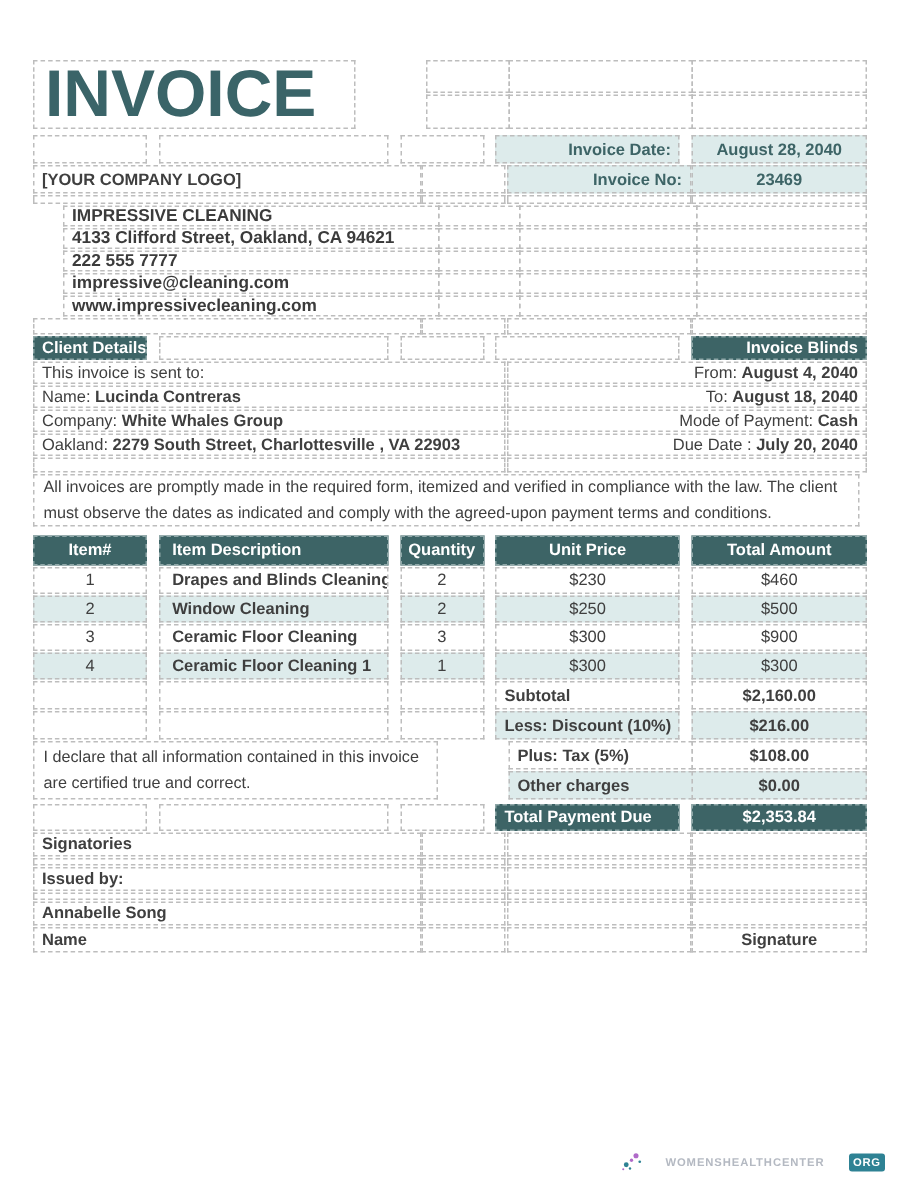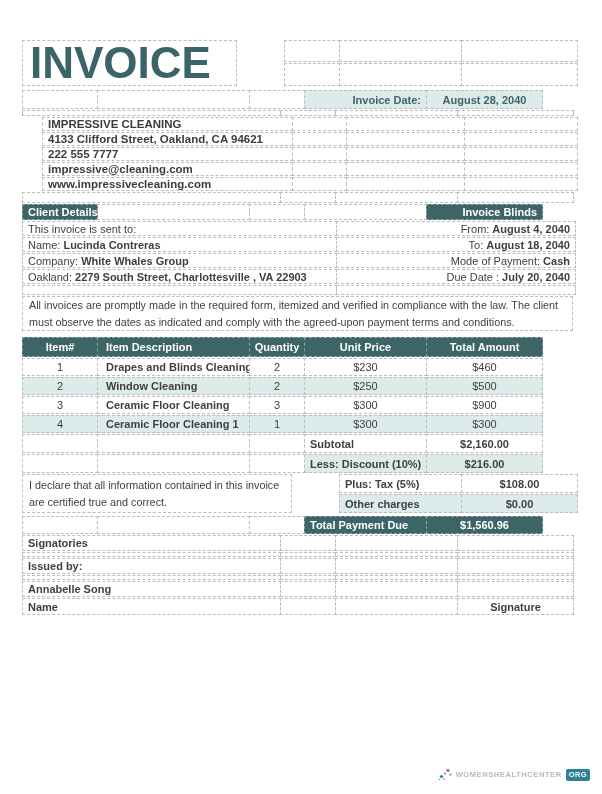--- a/index.html
+++ b/index.html
@@ -3,21 +3,21 @@
 <meta charset="utf-8">
 <style>
   * { box-sizing: border-box; }
   html,body { margin:0; padding:0; }
   body {
     width:602px; height:794px; background:#ffffff;
     font-family:"Liberation Sans", sans-serif;
     position:relative; overflow:hidden;
   }
   .sheet { position:absolute; left:22px; top:40px; width:556px; }
-  .row { display:flex; margin-bottom:1px; }
+  .row { display:flex; margin-bottom:1px;justify-content:space-between; }
   .cell {
     border:1px dashed #bdbdbd;
     display:flex; align-items:center;
     font-size:11px; color:#3f3f3f;
     padding:0 5px; white-space:nowrap; overflow:hidden;
   }
   .cell + .cell { margin-left:-1px; }
   .colstack { display:flex; flex-direction:column; margin-left:-1px; }
   .colstack .row { margin-bottom:1px;margin-left:48px; }
   .colstack .row:last-child { margin-bottom:0; }
@@ -41,21 +41,21 @@
   }
   .company { font-size:11.5px; font-weight:700; color:#3b3b3b;margin-left:20px; }
   .wraptext {
     white-space:normal; line-height:1.5; font-size:10.8px;
     align-items:center; padding:6px 6px;
   }
   .spacer { height:5px; }
 
   .footer-logo {
     position:absolute; right:12px; bottom:13px;
-    display:flex; align-items:center; gap:4px;
+    display:flex; align-items:center; gap:16px;
   }
   .brand-text {
     font-size:7.5px; font-weight:600; color:#b4b9c2; letter-spacing:0.6px;
   }
   .brand-badge {
     font-size:7.5px; font-weight:700; color:#ffffff; background:#2e8294;
     padding:1.5px 3px; border-radius:2px; letter-spacing:0.4px;
   }
 </style>
 </head>
@@ -82,20 +82,26 @@
   <div class="spacer" style="height:3px"></div>
 
   <div class="row" style="height:19px">
     <div class="cell wa"></div>
     <div class="cell wb"></div>
     <div class="cell wc"></div>
     <div class="cell wd teal tealtxt right">Invoice Date:</div>
     <div class="cell we teal tealtxt center">August 28, 2040</div>
   </div>
 
+  <div class="row" style="height:19px">
+    <div class="cell wab sb">[YOUR COMPANY LOGO]</div>
+    <div class="cell wc"></div>
+    <div class="cell wd teal tealtxt right">Invoice No:</div>
+    <div class="cell we teal tealtxt center">23469</div>
+  </div>
 
   <div class="row" style="height:6px">
     <div class="cell wab"></div>
     <div class="cell wc"></div>
     <div class="cell wd"></div>
     <div class="cell we"></div>
   </div>
 
   <div class="row" style="height:14px">
     <div class="cell wab company">IMPRESSIVE CLEANING</div>
@@ -261,21 +267,21 @@
     </div>
   </div>
 
   <div class="spacer" style="height:2px"></div>
 
   <div class="row" style="height:18px">
     <div class="cell wa"></div>
     <div class="cell wb"></div>
     <div class="cell wc"></div>
     <div class="cell wd dark">Total Payment Due</div>
-    <div class="cell we dark center">$1,560.96</div>
+    <div class="cell we dark center">$2,353.84</div>
   </div>
 
   <div class="row" style="height:16px">
     <div class="cell wab b">Signatories</div>
     <div class="cell wc"></div>
     <div class="cell wd"></div>
     <div class="cell we"></div>
   </div>
   <div class="row" style="height:5px">
     <div class="cell wab"></div>

